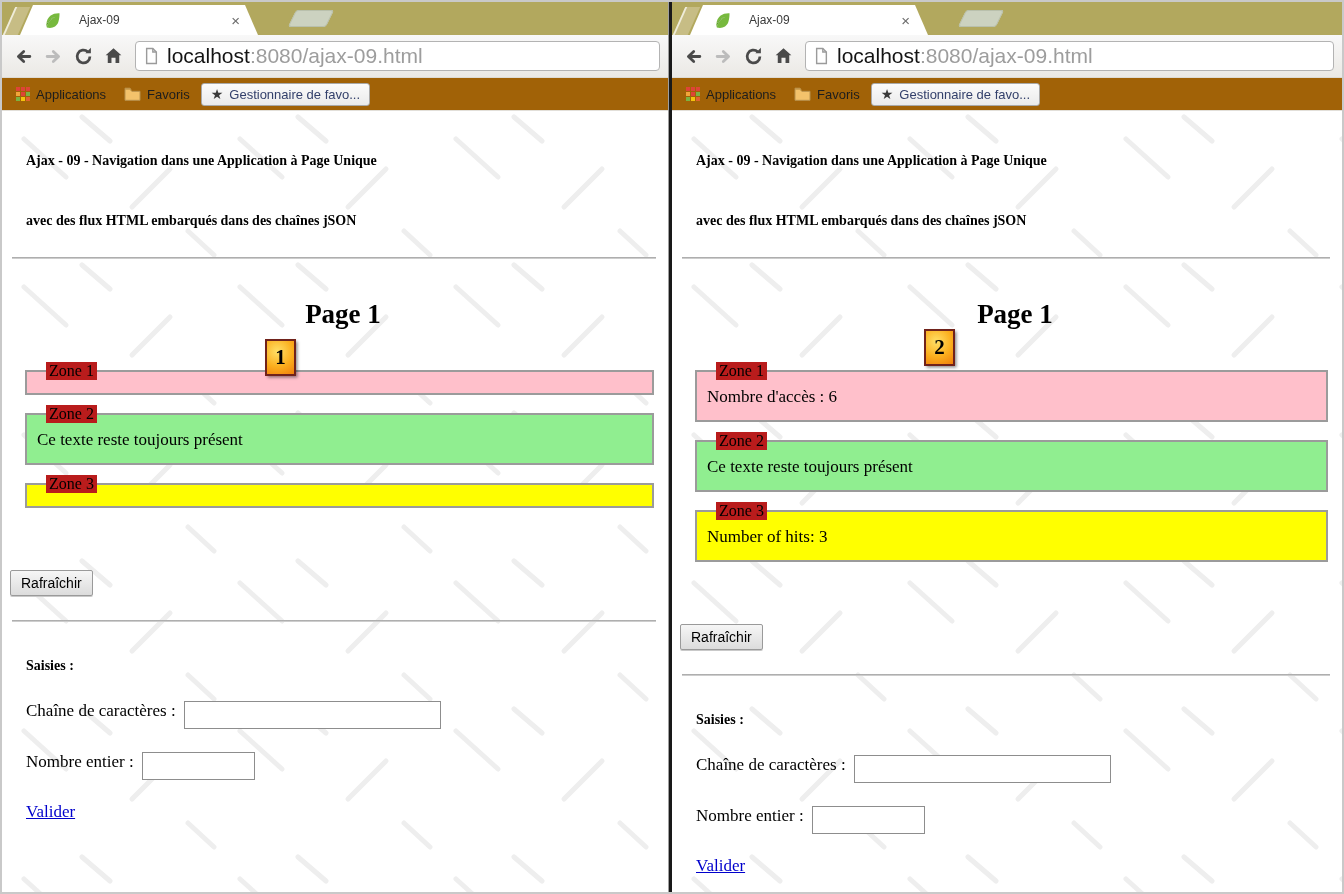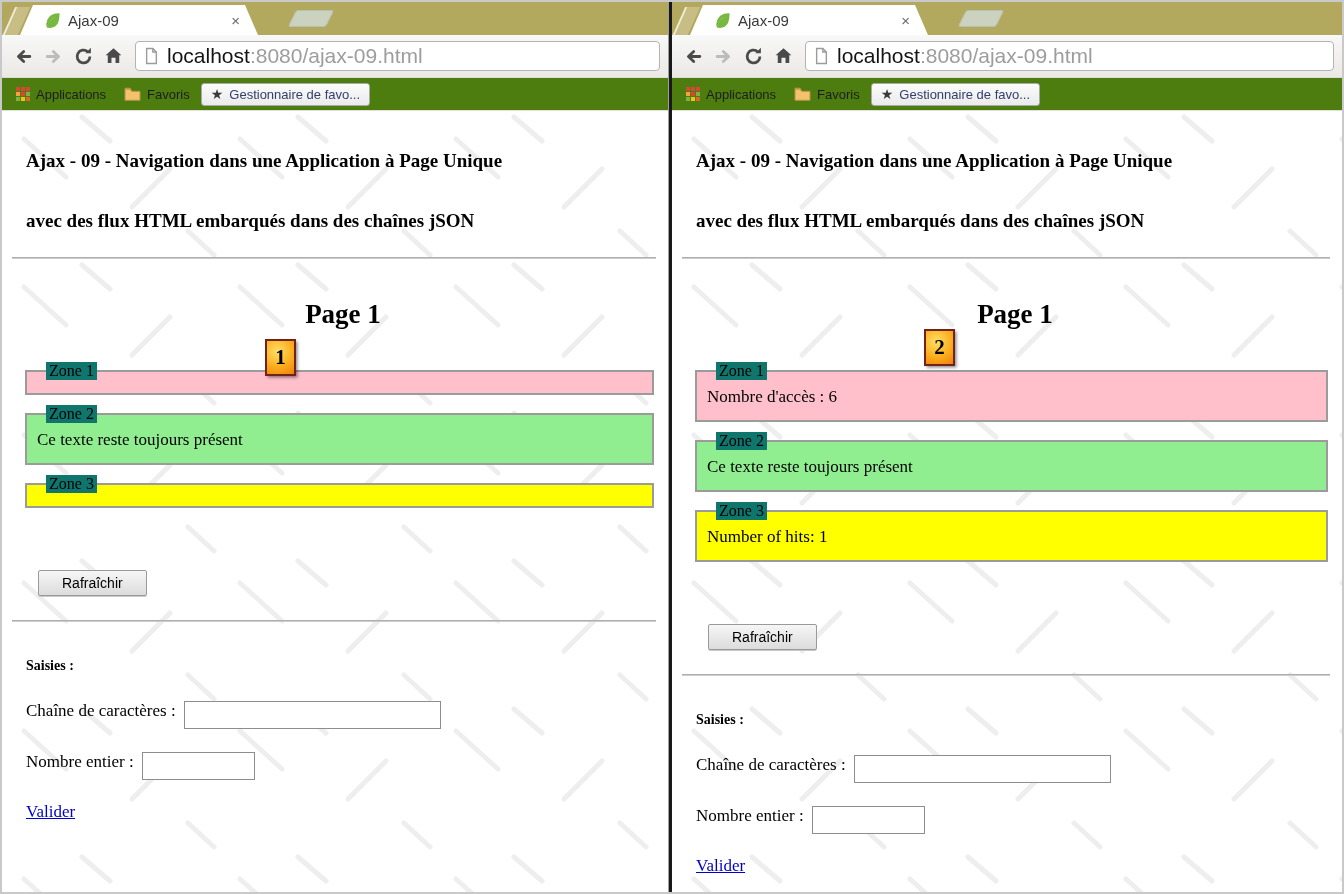--- a/index.html
+++ b/index.html
@@ -10,73 +10,73 @@
   .win.w0{border-right:1px solid #9f9f9f;}
   .win.w1{flex:1;border-left:3px solid #191919;}
 
   
   .tabstrip{height:33px;background:#b2a85e;position:relative;flex:none;}
   .corner-stub{position:absolute;left:7px;top:5px;width:13px;height:28px;background:#c7bd85;
                transform:skewX(-24deg);border-left:2px solid #efecd9;}
   .tab{position:absolute;left:18px;top:3px;height:30px;width:238px;background:#fff;
        clip-path:polygon(13px 0,225px 0,238px 30px,0 30px);
        display:flex;align-items:center;padding:0 18px 0 24px;box-sizing:border-box;}
-  .tab-title{font-size:15px;color:#3a3a3a;margin-left:7px;}
+  .tab-title{font-size:12px;color:#3a3a3a;margin-left:18px;}
   .tab-close{margin-left:auto;color:#6b6b6b;font-size:15px;line-height:1;cursor:default;}
   .newtab{position:absolute;left:290px;top:8px;width:38px;height:17px;background:#ccd2c0;
           border-radius:3px;transform:skewX(-26deg);box-shadow:inset 0 0 0 1px #b9c0ac;}
 
   
   .toolbar{height:42px;background:linear-gradient(#f8f8f8,#ebe9e5);display:flex;align-items:center;
            padding:0 8px;gap:3px;flex:none;border-bottom:1px solid #dedbd4;}
   .tb-ic{width:27px;height:27px;display:flex;align-items:center;justify-content:center;flex:none;}
   .omnibox{flex:1;height:28px;background:#fff;border:1px solid #b3b3b3;border-radius:4px;
            display:flex;align-items:center;padding:0 8px;margin-left:5px;gap:8px;min-width:0;}
   .url{font-size:21px;color:#9d9d9d;white-space:nowrap;overflow:hidden;}
   .url .host{color:#141414;}
 
   
-  .bmbar{height:32px;background:#4d7c0f;display:flex;align-items:center;padding:0 7px;gap:4px;
+  .bmbar{height:32px;background:#a16207;display:flex;align-items:center;padding:0 7px;gap:4px;
          flex:none;border-bottom:1px solid #e2dfd9;}
   .bm{display:flex;align-items:center;gap:6px;font-size:13px;color:#1d1d1d;padding:3px 7px;}
   .bm-btn{display:flex;align-items:center;gap:6px;font-size:13px;color:#33406b;
           border:1px solid #a9a9a9;border-radius:3px;background:linear-gradient(#fbfbfb,#ebebeb);
           padding:3px 9px;}
   .apps{display:grid;grid-template-columns:repeat(3,4px);grid-auto-rows:4px;gap:1px;}
   .apps i{display:block;}
   .apps i:nth-child(1){background:#dd4437}.apps i:nth-child(2){background:#dd4437}
   .apps i:nth-child(3){background:#dd4437}.apps i:nth-child(4){background:#f2a63a}
   .apps i:nth-child(5){background:#dd4437}.apps i:nth-child(6){background:#7cb342}
   .apps i:nth-child(7){background:#7cb342}.apps i:nth-child(8){background:#f4c20d}
   .apps i:nth-child(9){background:#e0632f}
   .star{font-size:14px;color:#3a3a3a;line-height:1;}
 
   
   .page{flex:1;position:relative;background:#fff;overflow:hidden;
         font-family:"Liberation Serif","DejaVu Serif",serif;color:#000;}
   .texture{position:absolute;inset:0;width:100%;height:100%;}
   .content{position:relative;padding:0 8px;}
-  .doc-title{margin:20px 6px 0 16px;font-size:19px;font-weight:bold;}
+  .doc-title{margin:20px 6px 0 16px;font-size:14px;font-weight:bold;}
   .doc-title .line{line-height:60px;white-space:nowrap;}
   hr.rule{border:0;height:2px;background:linear-gradient(#9f9f9f,#dcdcdc);margin:6px 4px 0 2px;}
   .section-title{font-size:27px;font-weight:bold;margin:40px 0 0 16px;text-align:center;}
   .badge{position:absolute;width:27px;height:33px;border:2px solid #70221b;box-sizing:content-box;
          background:radial-gradient(circle at 38% 32%,#ffe067 0%,#fbae1d 55%,#f07f0c 100%);
          display:flex;align-items:center;justify-content:center;font-size:21px;font-weight:bold;
          box-shadow:1.5px 1.5px 3px rgba(0,0,0,.45);}
   .w0 .badge{left:263px;top:208px;}
   .w1 .badge{left:252px;top:198px;}
   fieldset.zone{border:2px solid #9b9b9b;margin:10px 6px 10px 15px;padding:0 10px 13px;}
   fieldset.zone.first{margin-top:32px;}
-  .zone legend{font-size:16px;padding:0 3px;margin-left:9px;background:#0f766e;}
+  .zone legend{font-size:16px;padding:0 3px;margin-left:9px;background:#b91c1c;}
   .zone .ztext{margin-top:7px;font-size:17px;}
   .zone.z1{background:#ffc0cb}.zone.z2{background:#90ee90}.zone.z3{background:#ffff00}
-  button.refresh{margin:52px 0 0 28px;font-family:"Liberation Sans",sans-serif;font-size:14px;
+  button.refresh{margin:52px 0 0 0;font-family:"Liberation Sans",sans-serif;font-size:14px;
           color:#000;background:linear-gradient(#f6f6f6,#dcdcdc);border:1px solid #9a9a9a;
-          border-radius:2px;padding:4px 23px;box-shadow:0 1px 0 #c9c9c9;}
+          border-radius:2px;padding:4px 10px;box-shadow:0 1px 0 #c9c9c9;}
   hr.rule2{border:0;height:2px;background:linear-gradient(#9f9f9f,#dcdcdc);margin:24px 4px 0 2px;}
   .saisies{margin:36px 0 0 16px;font-weight:bold;font-size:14px;}
   .frow{margin:27px 0 0 16px;font-size:17px;display:flex;align-items:flex-start;gap:8px;}
   .frow.second{margin-top:23px;}
   .frow input{height:22px;border:1px solid #8d8d8d;background:#fff;font-size:15px;padding:2px 4px;
               font-family:"Liberation Sans",sans-serif;}
   input.s{width:247px}  input.n{width:103px}
   a.valider{display:inline-block;margin:22px 0 0 16px;color:#0000cc;font-size:17px;
             text-decoration:underline;}
 </style>
@@ -307,21 +307,21 @@
         <fieldset class="zone z1 first">
           <legend>Zone 1</legend>
           <div class="ztext">Nombre d'accès : 6</div>
         </fieldset>
         <fieldset class="zone z2">
           <legend>Zone 2</legend>
           <div class="ztext">Ce texte reste toujours présent</div>
         </fieldset>
         <fieldset class="zone z3">
           <legend>Zone 3</legend>
-          <div class="ztext">Number of hits: 1</div>
+          <div class="ztext">Number of hits: 3</div>
         </fieldset>
 
         <button class="refresh">Rafraîchir</button>
         <hr class="rule2">
         <div class="saisies">Saisies :</div>
         <div class="frow">
           <label>Chaîne de caractères :</label>
           <input class="s" type="text" value="" style="">
         </div>
         <div class="frow second">

